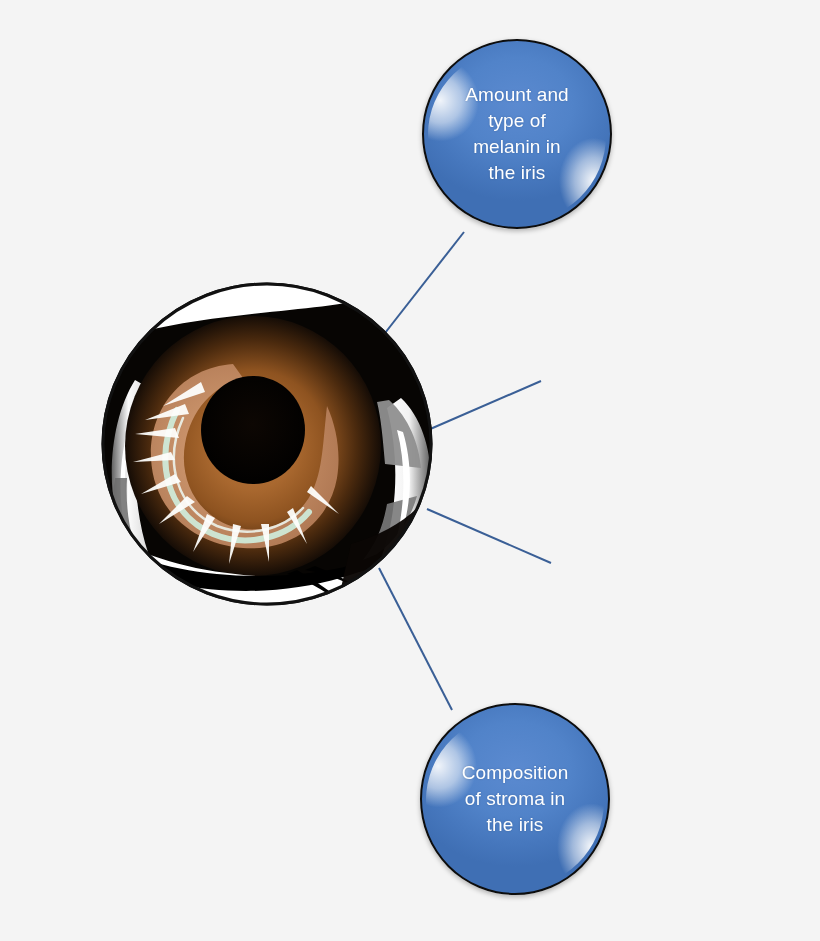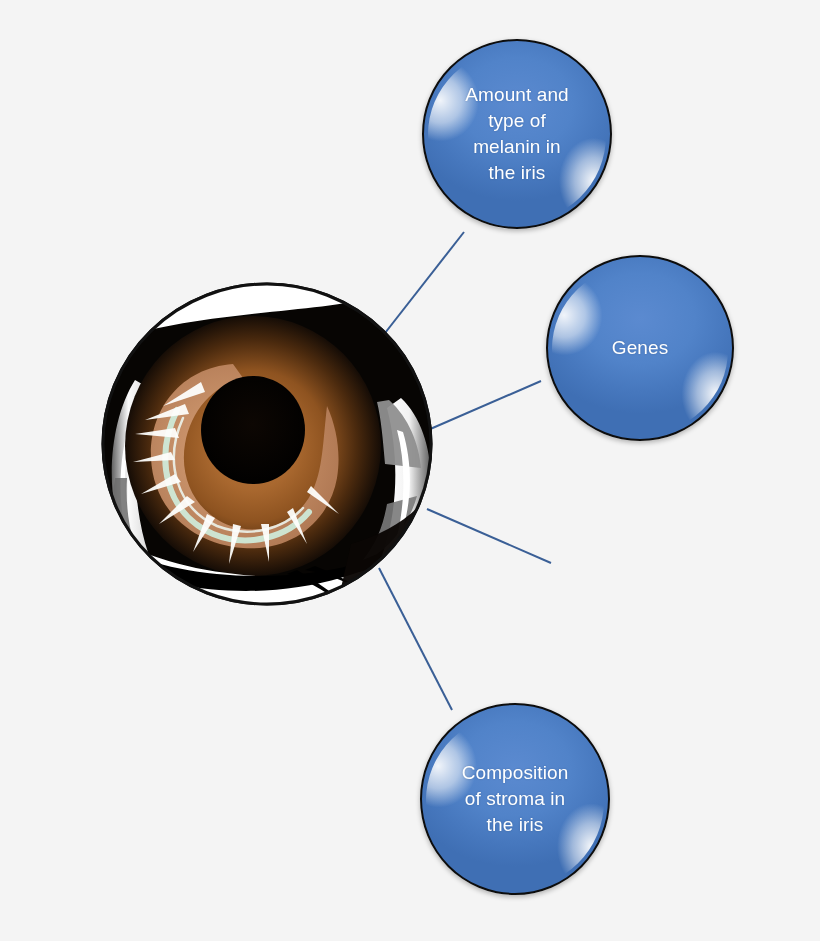--- a/index.html
+++ b/index.html
@@ -231,25 +231,20 @@
 
     <div class="node" id="node-melanin">
       <span class="gloss-left"></span>
       <span class="gloss-right"></span>
       <span class="node-label">Amount and
 type of
 melanin in
 the iris</span>
     </div>
 
-    <div class="node" id="node-genes">
-      <span class="gloss-left"></span>
-      <span class="gloss-right"></span>
-      <span class="node-label">Genes</span>
-    </div>
 
 
     <div class="node" id="node-stroma">
       <span class="gloss-left"></span>
       <span class="gloss-right"></span>
       <span class="node-label">Composition
 of stroma in
 the iris</span>
     </div>
 

